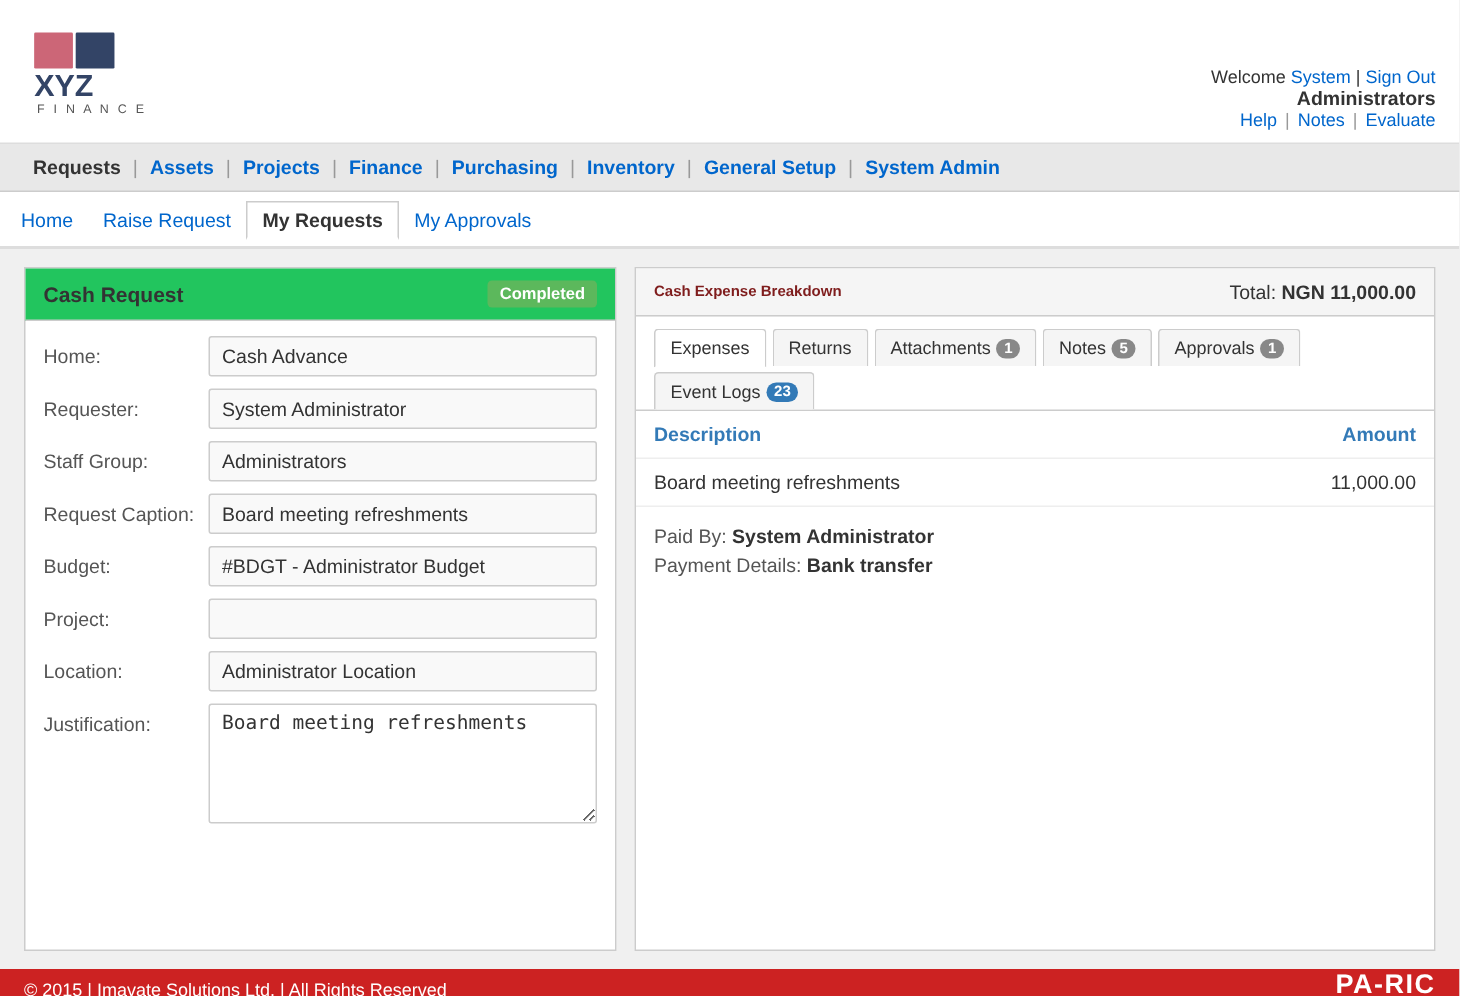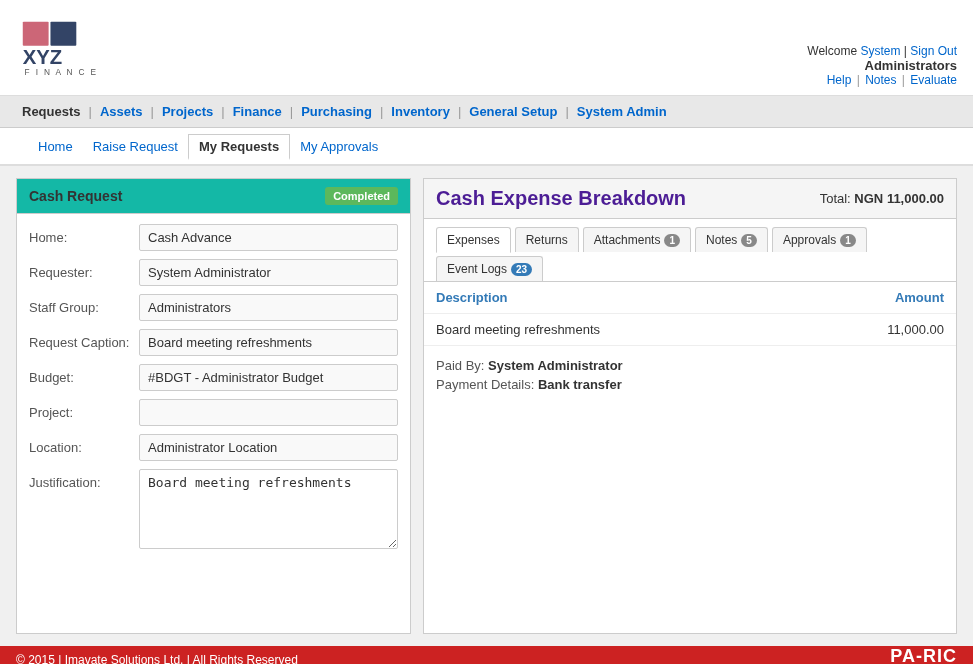--- a/index.html
+++ b/index.html
@@ -18,45 +18,45 @@
     .header-right .links-line a { color: #0066cc; text-decoration: none; }
     .header-right .links-line span { color: #999; margin: 0 2px; }
 
     
     .nav-bar { background: #e8e8e8; border-bottom: 1px solid #ccc; padding: 6px 16px; display: flex; align-items: center; gap: 0; }
     .nav-item { color: #0066cc; text-decoration: none; font-size: 13px; font-weight: bold; padding: 2px 6px; }
     .nav-item.active { color: #333; font-weight: bold; }
     .nav-separator { color: #999; margin: 0 2px; font-size: 13px; }
 
     
-    .sub-nav { background: #fff; border-bottom: 2px solid #ddd; padding: 6px 28px; display: flex; align-items: center; gap: 0; }
+    .sub-nav { background: #fff; border-bottom: 2px solid #ddd; padding: 6px 4px; display: flex; align-items: center; gap: 0; }
     .sub-nav-item { color: #0066cc; text-decoration: none; font-size: 13px; padding: 4px 10px; }
     .sub-nav-item.active { background: #fff; border: 1px solid #ccc; border-bottom: 2px solid #fff; color: #333; font-weight: bold; margin-bottom: -2px; }
 
     
     .main-content { display: flex; gap: 12px; padding: 12px 16px; min-height: 480px; }
 
     
     .left-panel { width: 395px; background: #fff; border: 1px solid #ccc; }
-    .panel-header { background: #14b8a6; border-bottom: 1px solid #ccc; padding: 8px 12px; display: flex; justify-content: space-between; align-items: center; }
+    .panel-header { background: #22c55e; border-bottom: 1px solid #ccc; padding: 8px 12px; display: flex; justify-content: space-between; align-items: center; }
     .panel-title { font-weight: bold; font-size: 14px; color: #333; }
     .status-badge { background: #5cb85c; color: #fff; font-size: 11px; padding: 3px 8px; border-radius: 3px; font-weight: bold; }
 
     .form-body { padding: 10px 12px; }
     .form-row { display: flex; margin-bottom: 8px; align-items: flex-start; }
     .form-label { width: 110px; min-width: 110px; color: #555; font-size: 13px; padding-top: 6px; }
     .form-field { flex: 1; }
     .form-input { width: 100%; border: 1px solid #ccc; padding: 5px 8px; font-size: 13px; background: #fff; color: #333; border-radius: 2px; }
     .form-input:read-only { background: #f9f9f9; }
     .form-textarea { width: 100%; border: 1px solid #ccc; padding: 5px 8px; font-size: 13px; background: #fff; color: #333; border-radius: 2px; resize: vertical; height: 80px; }
 
     
     .right-panel { flex: 1; background: #fff; border: 1px solid #ccc; }
     .right-header { background: #f5f5f5; border-bottom: 1px solid #ccc; padding: 8px 12px; display: flex; justify-content: space-between; align-items: center; }
-    .right-title { font-weight: bold; font-size: 20px; color: #4c1d95; }
+    .right-title { font-weight: bold; font-size: 10px; color: #7f1d1d; }
     .total-label { font-size: 13px; color: #333; }
     .total-label strong { color: #333; }
 
     
     .tabs-row { display: flex; align-items: center; padding: 8px 12px 0; gap: 4px; border-bottom: 1px solid #ccc; flex-wrap: wrap; }
     .tab-btn { border: 1px solid #ccc; background: #f5f5f5; color: #333; padding: 5px 10px; font-size: 12px; cursor: pointer; border-radius: 3px 3px 0 0; border-bottom: none; display: flex; align-items: center; gap: 4px; }
     .tab-btn.active { background: #fff; border-bottom: 1px solid #fff; margin-bottom: -1px; z-index: 1; position: relative; }
     .tab-badge { background: #888; color: #fff; border-radius: 10px; font-size: 10px; padding: 1px 5px; font-weight: bold; }
     .tab-badge.blue { background: #337ab7; }
 

